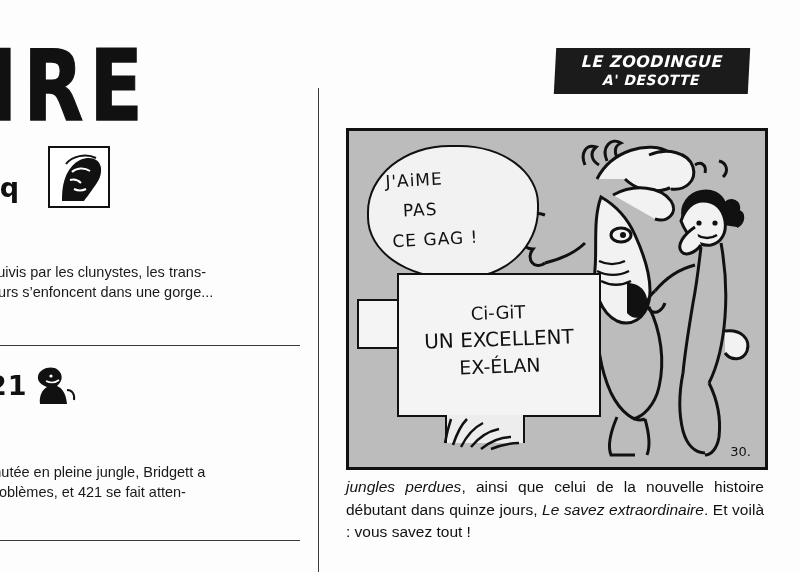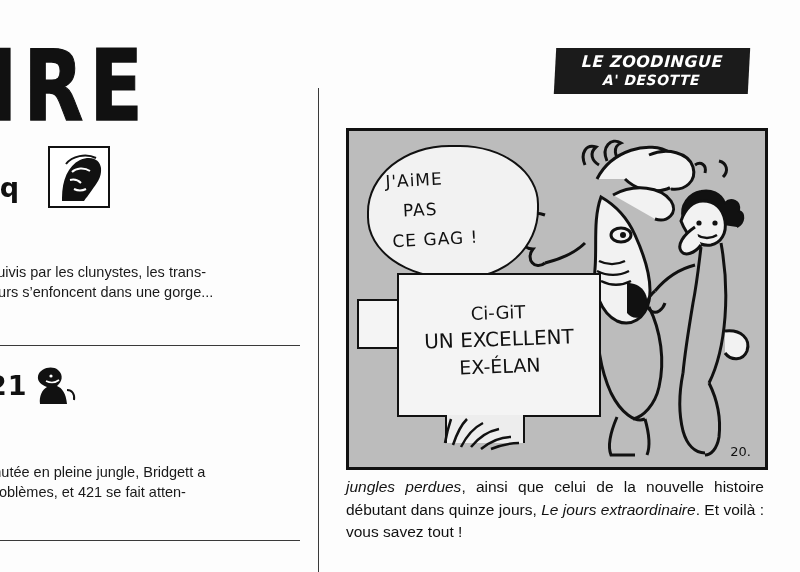--- a/index.html
+++ b/index.html
@@ -373,21 +373,21 @@
 
       <svg width="416" height="336" viewBox="0 0 416 336" style="position:absolute; left:0; top:0;" aria-hidden="true">
         <path d="M96 312 C98 300 100 294 102 288" stroke="#111" stroke-width="2.5" fill="none"></path>
         <path d="M104 314 C108 302 112 294 118 288" stroke="#111" stroke-width="2.5" fill="none"></path>
         <path d="M112 316 C118 304 126 296 134 292" stroke="#111" stroke-width="2.5" fill="none"></path>
         <path d="M122 316 C130 306 140 300 150 298" stroke="#111" stroke-width="2.5" fill="none"></path>
         <path d="M132 318 C142 310 152 306 162 306" stroke="#111" stroke-width="2.5" fill="none"></path>
         <path d="M142 318 C152 314 162 312 170 312" stroke="#111" stroke-width="2.5" fill="none"></path>
       </svg>
 
-      <div class="comic-signature">20.</div>
+      <div class="comic-signature">30.</div>
     </div>
 
     <div class="caption">
-      <i>jungles perdues</i><span>, ainsi que celui de la nouvelle histoire débutant dans quinze jours, </span><i>Le jours extraordinaire</i><span>. Et voilà : vous savez tout !</span>
+      <i>jungles perdues</i><span>, ainsi que celui de la nouvelle histoire débutant dans quinze jours, </span><i>Le savez extraordinaire</i><span>. Et voilà : vous savez tout !</span>
     </div>
 
   </div>
 </div>
 
 </body></html>

